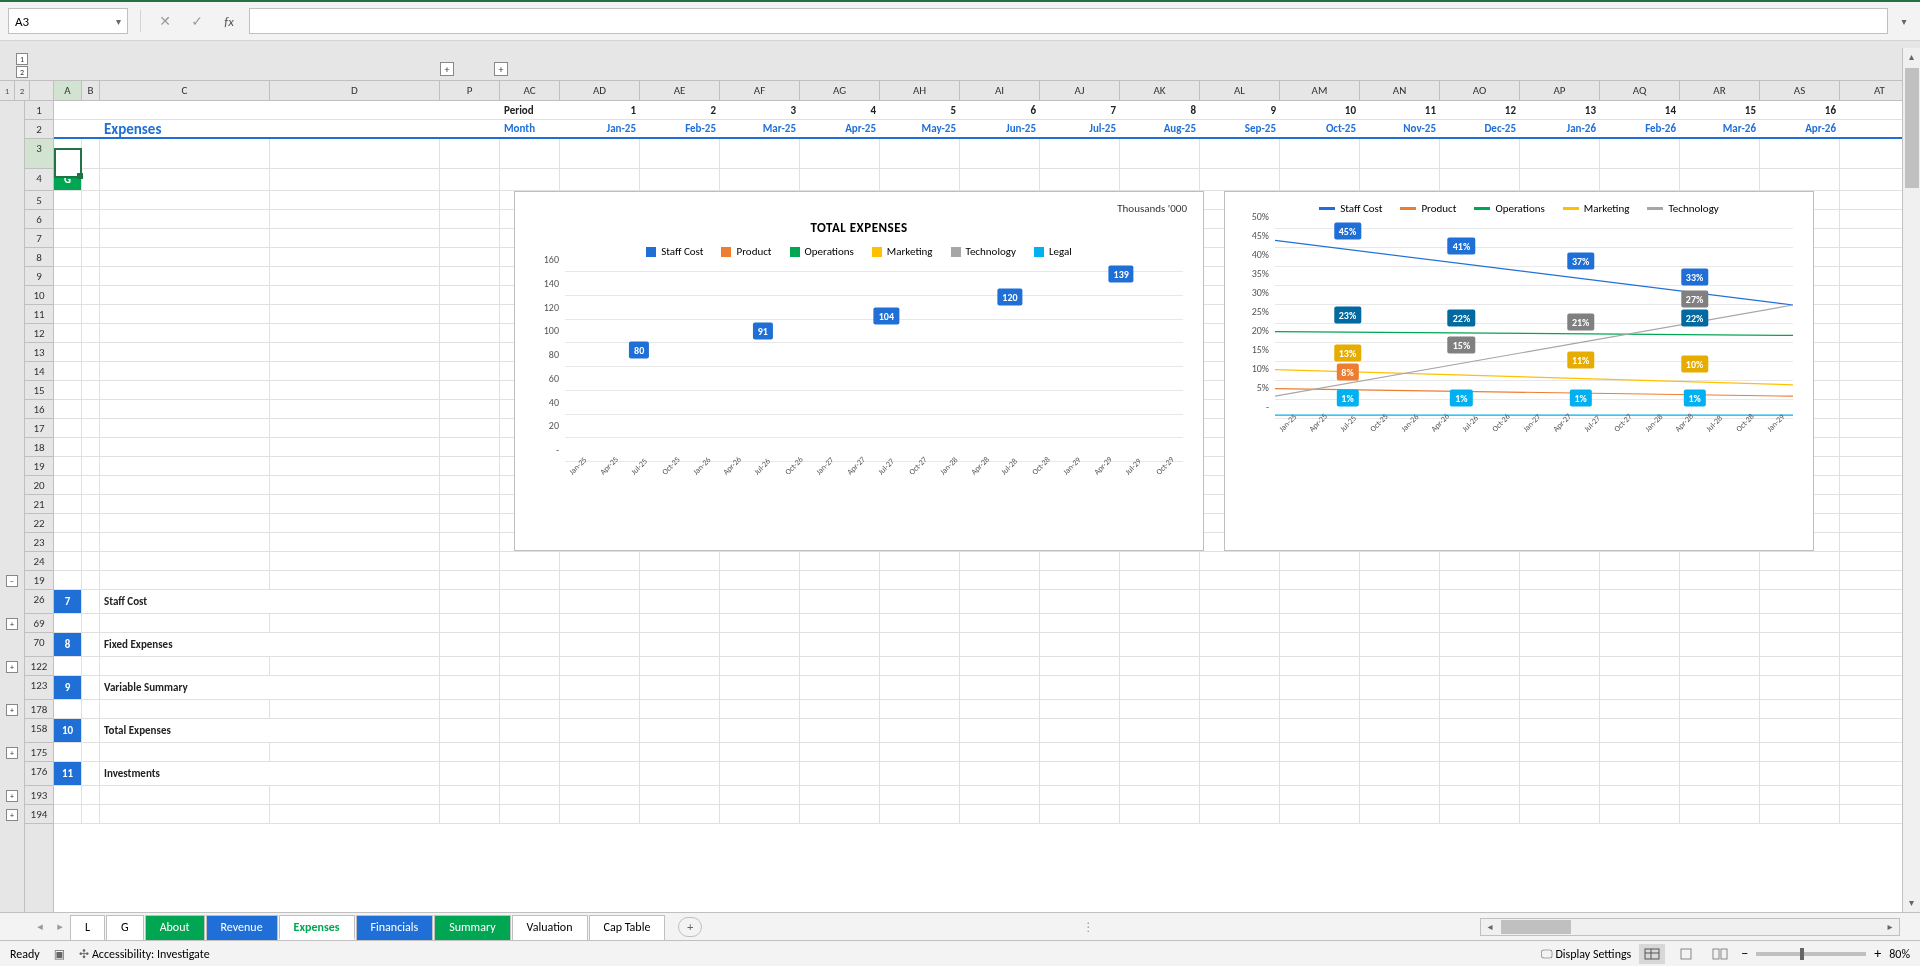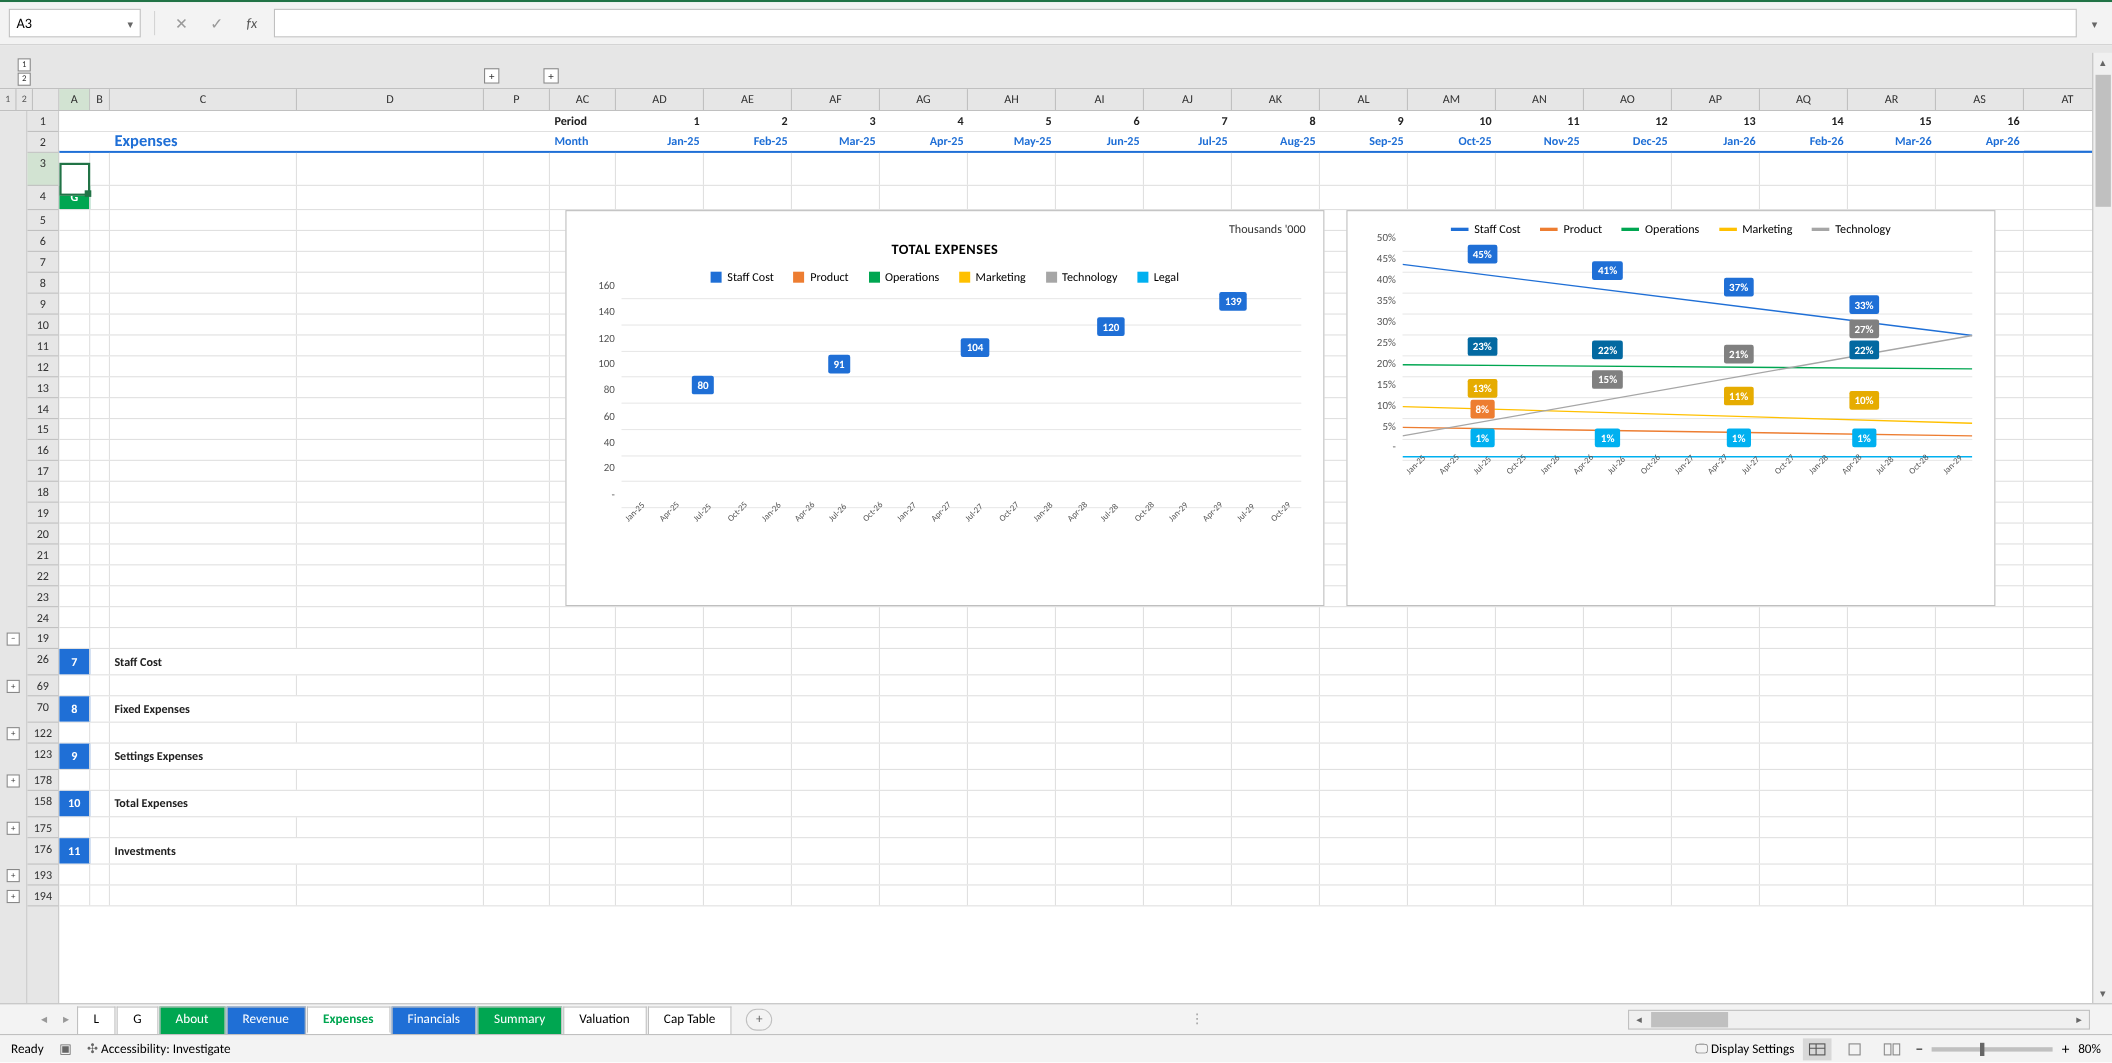--- a/index.html
+++ b/index.html
@@ -998,21 +998,21 @@
         <div class="cell" style="width: 80px;"></div>
         <div class="cell" style="width: 80px;"></div>
         <div class="cell" style="width: 80px;"></div>
         <div class="cell" style="width: 80px;"></div>
         <div class="cell" style="width: 80px;"></div>
         <div class="cell" style="width: 80px;"></div>
       </div>
       <div class="row" style="height: 24px;">
         <div class="cell section-num" style="width: 28px;">9</div>
         <div class="cell" style="width: 18px;"></div>
-        <div class="cell section-label" style="width: 340px;">Settings Expenses</div>
+        <div class="cell section-label" style="width: 340px;">Variable Summary</div>
         <div class="cell" style="width: 60px;"></div>
         <div class="cell" style="width: 60px;"></div>
         <div class="cell" style="width: 80px;"></div>
         <div class="cell" style="width: 80px;"></div>
         <div class="cell" style="width: 80px;"></div>
         <div class="cell" style="width: 80px;"></div>
         <div class="cell" style="width: 80px;"></div>
         <div class="cell" style="width: 80px;"></div>
         <div class="cell" style="width: 80px;"></div>
         <div class="cell" style="width: 80px;"></div>

